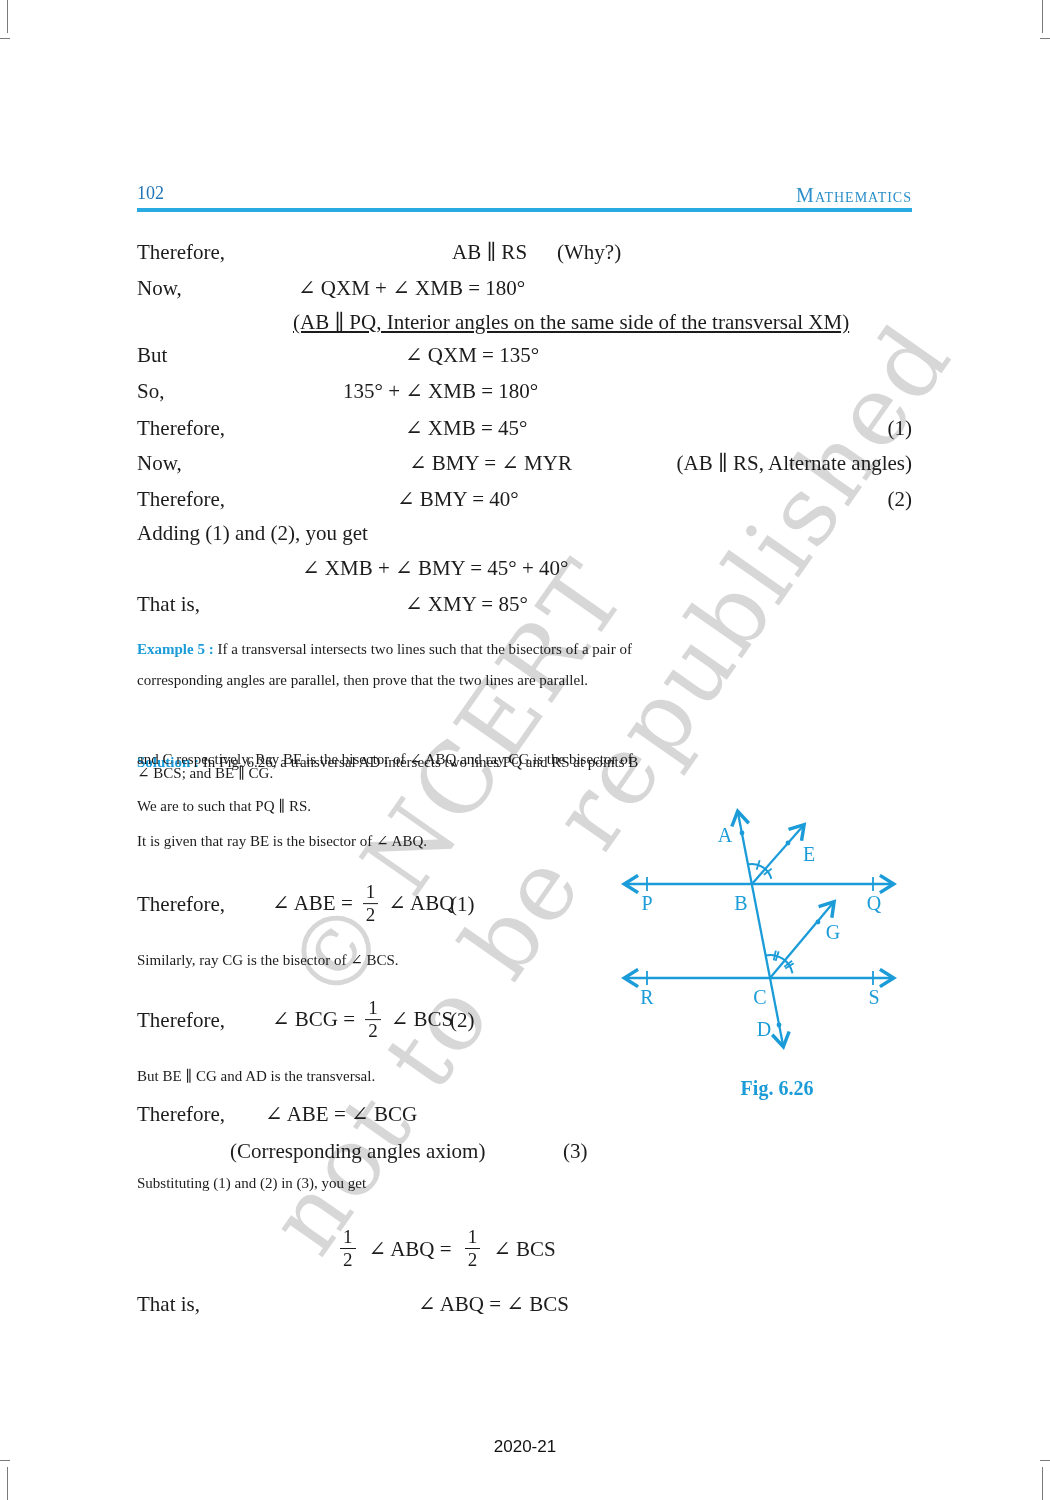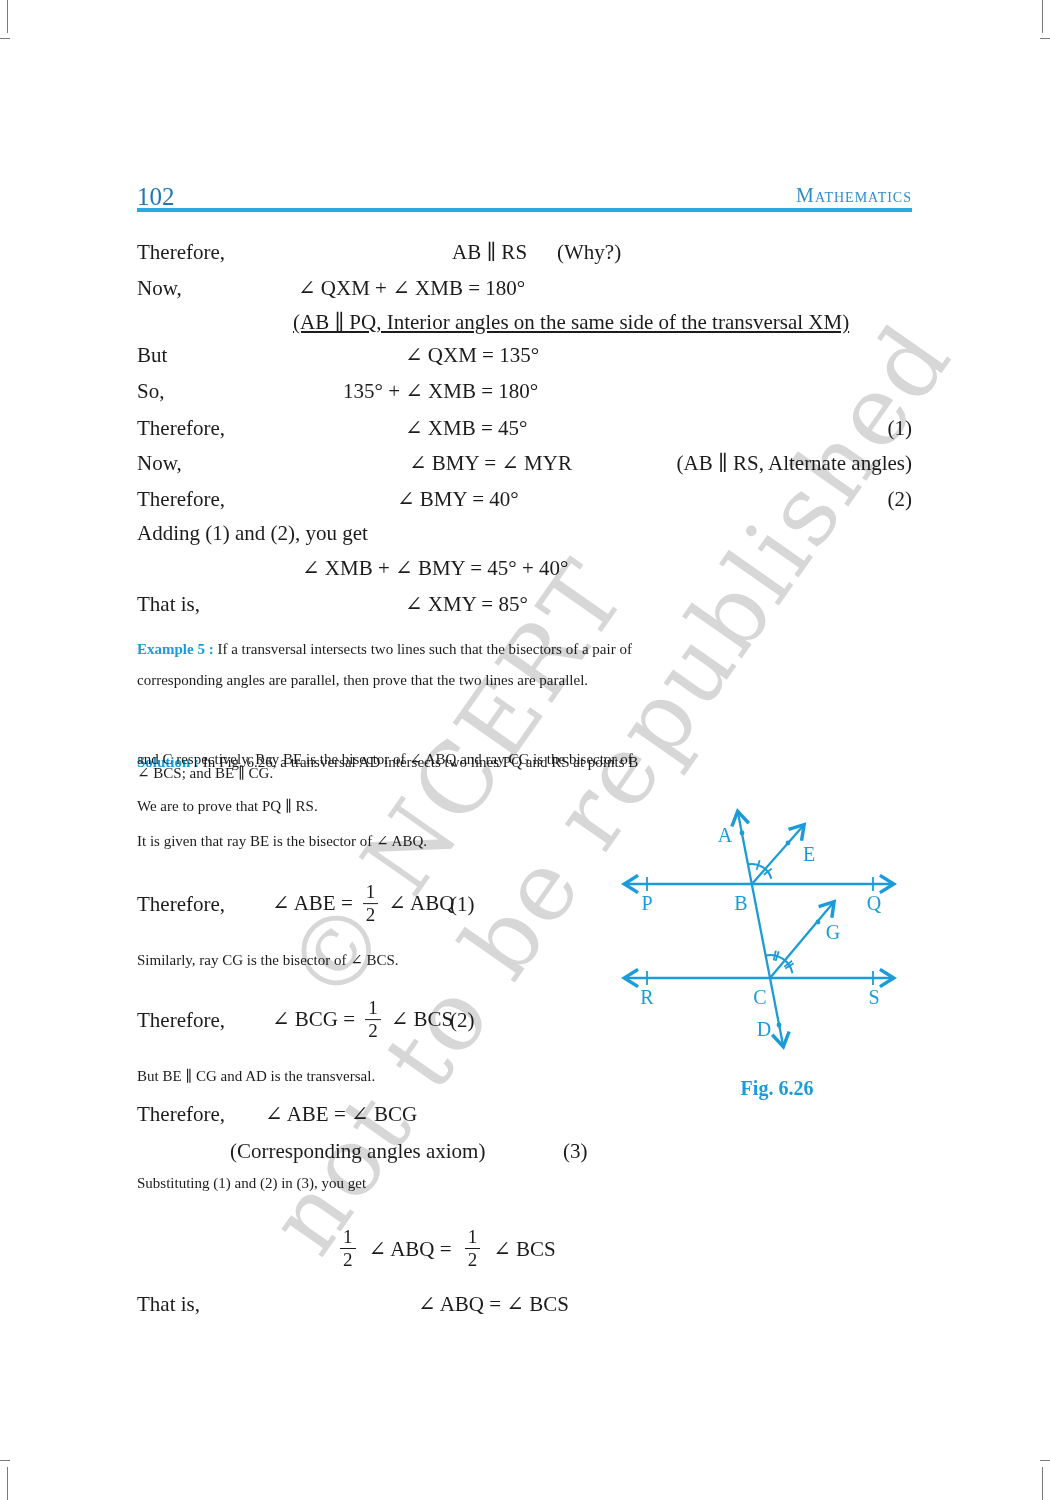--- a/index.html
+++ b/index.html
@@ -12,21 +12,21 @@
   #watermark{
     position:absolute; left:40px; top:690px; width:940px; z-index:0;
     transform:rotate(-55deg); text-align:center; color:#d7d7d7;
     font-size:96px; line-height:1.35; letter-spacing:3px; white-space:nowrap;
     font-family:"DejaVu Serif",serif;
   }
   #content{position:absolute; inset:0; z-index:1;}
   
   .crop{position:absolute; background:#7a7a7a;}
   
-  .pg-num{position:absolute; left:137px; top:183px; font-size:25px; color:#2176b8;}
+  .pg-num{position:absolute; left:137px; top:183px; font-size:18px; color:#2176b8;}
   .pg-subject{position:absolute; right:138px; top:184px; font-size:20px; color:#2b8fc9;
     font-variant:small-caps; letter-spacing:1px;}
   .rule{position:absolute; left:137px; top:208px; width:775px; height:4px; background:#29abe2;}
   
   .row{position:absolute; left:137px; width:775px; height:30px; font-size:21px; white-space:nowrap;}
   .row .lbl{position:absolute; left:0;}
   .row .eq{position:absolute;}
   .row .note{position:absolute;}
   .row .tag{position:absolute; right:0;}
   .right-note{position:absolute; right:0;}
@@ -136,21 +136,21 @@
       <span>In Fig. 6.26, a transversal AD intersects two lines PQ and RS at points B</span>
     </div>
     <div class="para-line" style="top:737px;margin-top:13px;">
       <span>and C respectively. Ray BE is the bisector of ∠ ABQ and ray CG is the bisector of</span>
     </div>
     <div class="para-line" style="top:764px;">
       <span>∠ BCS; and BE ∥ CG.</span>
     </div>
 
     <div class="para-line" style="top:797px;">
-      <span>We are to prove that PQ ∥ RS.</span>
+      <span>We are to such that PQ ∥ RS.</span>
     </div>
     <div class="para-line" style="top:832px;">
       <span>It is given that ray BE is the bisector of ∠ ABQ.</span>
     </div>
 
     <div class="veq" style="top:876px;">
       <span class="lbl">Therefore,</span>
       <span class="grp" style="left:135px;">
         <span>∠ ABE =</span>
         <span class="frac">
@@ -258,15 +258,16 @@
         <text class="fig-label" x="262" y="112" text-anchor="middle">Q</text>
         <text class="fig-label" x="221" y="141" text-anchor="middle">G</text>
         <text class="fig-label" x="35" y="206" text-anchor="middle">R</text>
         <text class="fig-label" x="148" y="206" text-anchor="middle">C</text>
         <text class="fig-label" x="262" y="206" text-anchor="middle">S</text>
         <text class="fig-label" x="152" y="238" text-anchor="middle">D</text>
       </svg>
     </div>
     <div id="figure-caption">Fig. 6.26</div>
 
+    <div id="footer">2020-21</div>
 
   </div>
 </div>
 
 </body></html>

